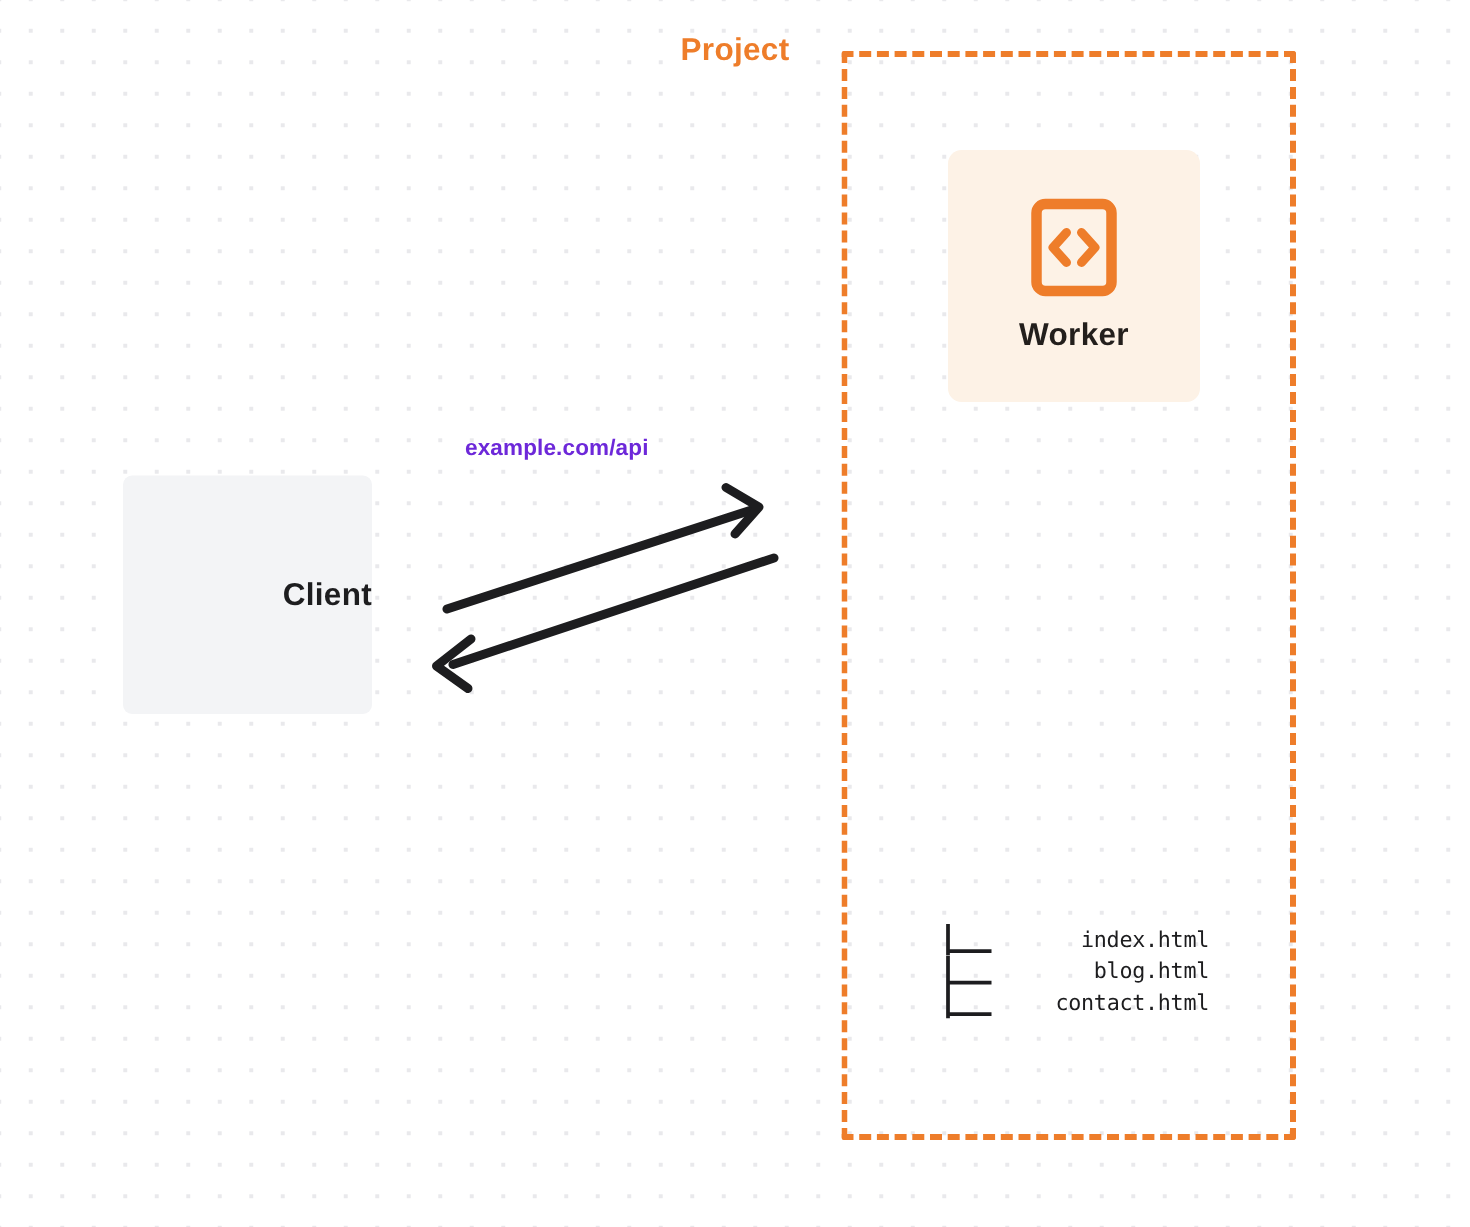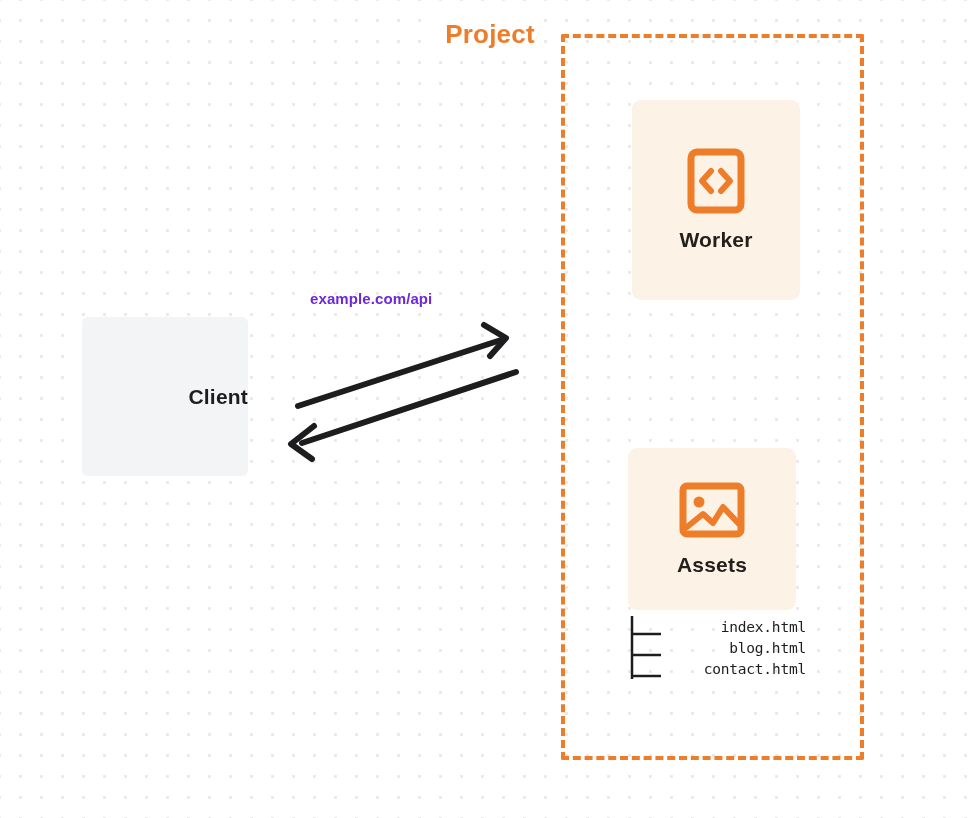--- a/index.html
+++ b/index.html
@@ -75,42 +75,42 @@
     border: 4px dashed #ee7d2a;
     border-radius: 2px;
   }
   .project-title {
     position: absolute;
     left: 50%;
     top: 34px;
     transform: translate(-50%, -50%);
     background: #ffffff;
     padding: 0 7px;
-    font-size: 26px;
+    font-size: 21px;
     font-weight: bold;
     color: #ee7d2a;
     letter-spacing: 0.2px;
     white-space: nowrap;
   }
 
   
   .card {
     position: absolute;
     background: #fdf2e6;
     border-radius: 9px;
     display: flex;
     flex-direction: column;
     align-items: center;
     justify-content: center;
   }
   .card-worker {
     left: 632px;
     top: 100px;
     width: 168px;
-    height: 200px;
+    height: 168px;
   }
   .card-assets {
     left: 628px;
     top: 448px;
     width: 168px;
     height: 162px;
   }
   .card-icon {
     display: block;
     margin-bottom: 14px;
@@ -179,28 +179,20 @@
 
   <div class="card card-worker">
     <svg class="card-icon" width="58" height="66" viewBox="0 0 58 66">
       <rect x="4" y="4" width="50" height="58" rx="6" ry="6" fill="none" stroke="#ee7d2a" stroke-width="7"></rect>
       <polyline points="24,23 15,33 24,43" fill="none" stroke="#ee7d2a" stroke-width="6" stroke-linecap="round" stroke-linejoin="round"></polyline>
       <polyline points="34,23 43,33 34,43" fill="none" stroke="#ee7d2a" stroke-width="6" stroke-linecap="round" stroke-linejoin="round"></polyline>
     </svg>
     <span class="card-label">Worker</span>
   </div>
 
-  <div class="card card-assets">
-    <svg class="card-icon" width="66" height="58" viewBox="0 0 66 58">
-      <rect x="4" y="5" width="58" height="48" rx="4" ry="4" fill="none" stroke="#ee7d2a" stroke-width="7"></rect>
-      <circle cx="20" cy="21" r="5.5" fill="#ee7d2a"></circle>
-      <polyline points="8,46 24,33 34,42 44,26 60,43" fill="none" stroke="#ee7d2a" stroke-width="6" stroke-linecap="round" stroke-linejoin="round"></polyline>
-    </svg>
-    <span class="card-label">Assets</span>
-  </div>
 
   <div class="file-tree">
 
 
     <div class="tree-row">
       <svg class="tree-gfx" width="64" height="21" viewBox="0 0 64 21">
         <line x1="26" y1="0" x2="26" y2="21" stroke="#1d1d1f" stroke-width="2.5"></line>
         <line x1="26" y1="18" x2="55" y2="18" stroke="#1d1d1f" stroke-width="2.5"></line>
       </svg>
       <span class="tree-name">index.html</span>

